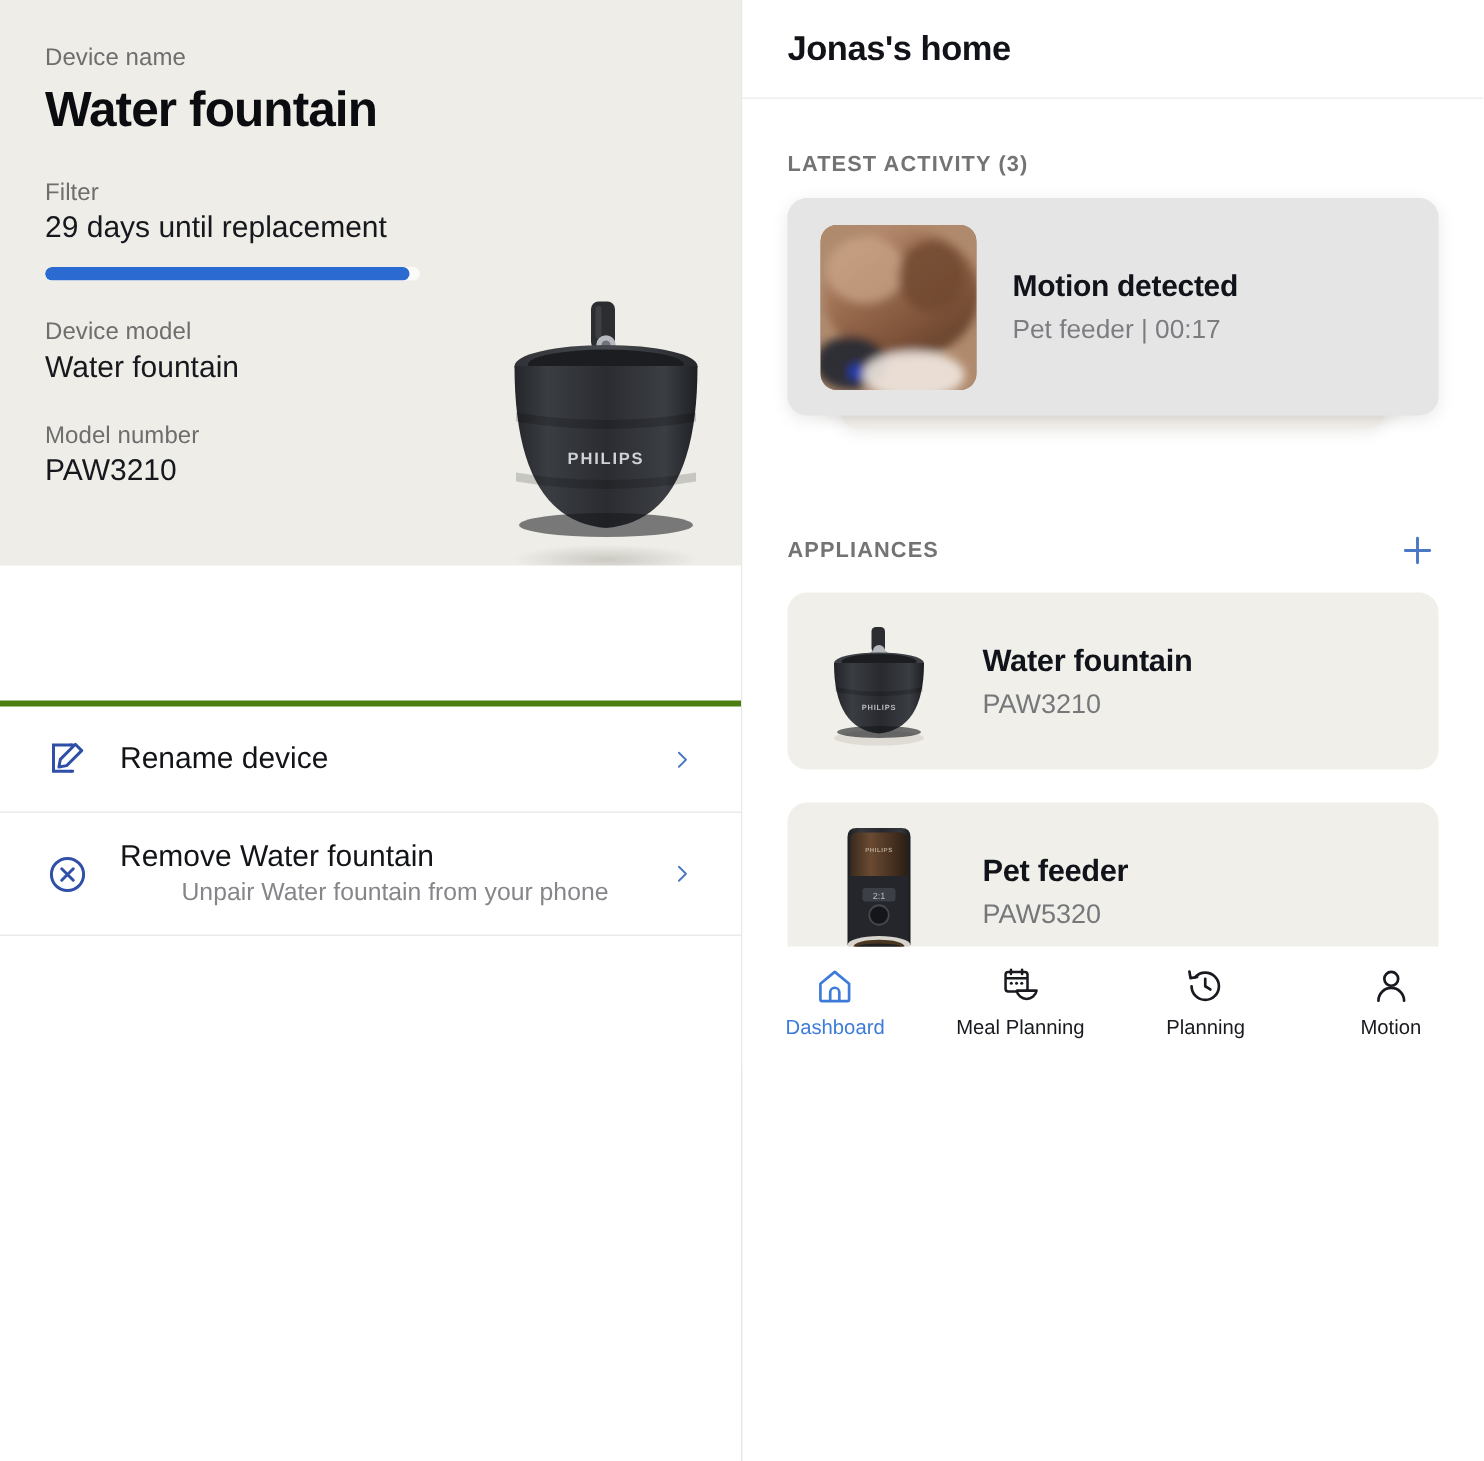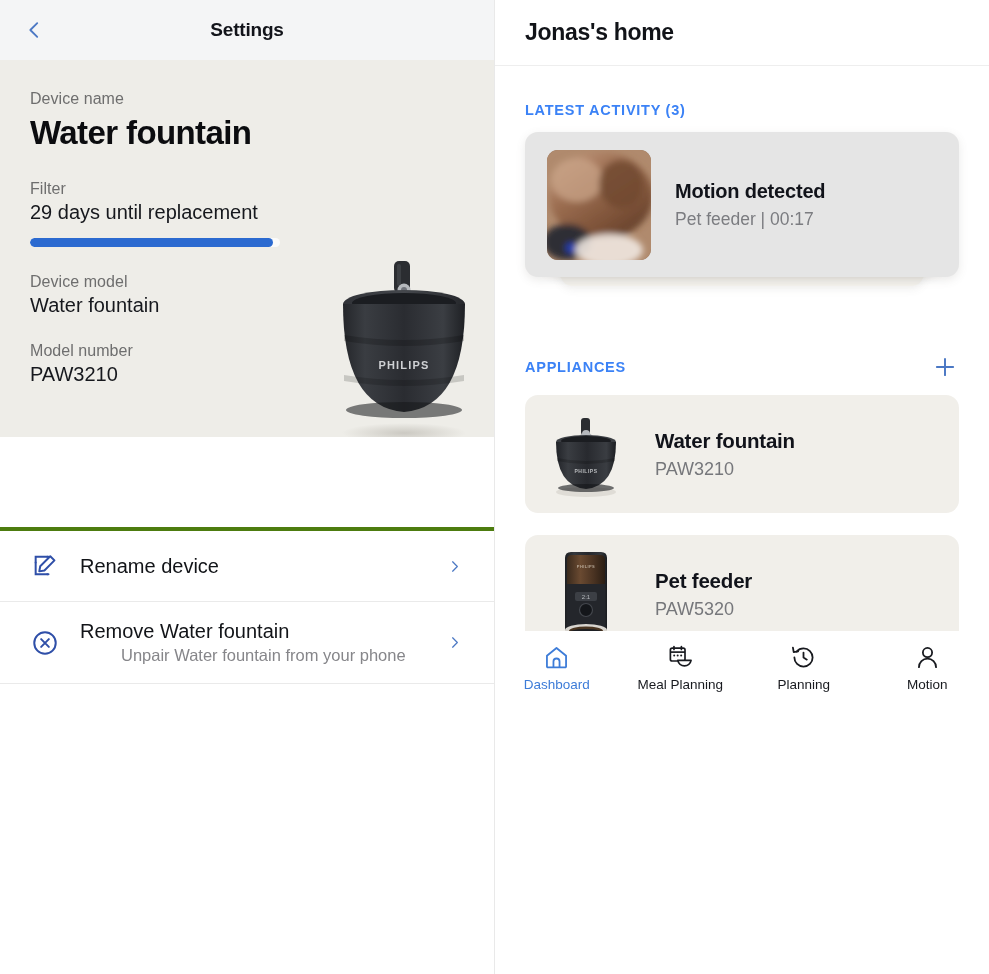--- a/index.html
+++ b/index.html
@@ -119,21 +119,21 @@
     letter-spacing:-0.3px;
   }
 
   .right-body { flex:1; padding:0 30px; position:relative; overflow:hidden; }
 
   .section-head {
     display:flex; align-items:center; justify-content:space-between;
     margin-top:36px; margin-bottom:14px;
   }
   .section-title {
-    font-size:14.5px; font-weight:bold; color:#3b82f6;
+    font-size:14.5px; font-weight:bold; color:#737373;
     letter-spacing:0.75px;
   }
   .plus-btn { width:28px; height:28px; display:flex; align-items:center; justify-content:center; cursor:pointer; }
 
   
   .activity-stack { position:relative; height:185px; }
   .stack-card {
     position:absolute; left:0; right:0;
     background:#f1efea; border-radius:13px;
   }
@@ -193,28 +193,20 @@
     cursor:pointer;
   }
   .nav-label { font-size:13.5px; color:#181a1f; }
   .nav-item.active .nav-label { color:#3d7cd8; }
 </style>
 </head>
 <body>
 
 <div class="left-panel">
 
-  <div class="settings-header">
-    <div class="back-btn">
-      <svg width="22" height="22" viewBox="0 0 24 24" fill="none">
-        <path d="M15.5 4.5L8 12l7.5 7.5" stroke="#4b78c4" stroke-width="2" stroke-linecap="round" stroke-linejoin="round"></path>
-      </svg>
-    </div>
-    <div class="settings-title">Settings</div>
-  </div>
 
   <div class="device-info">
     <div class="field-label">Device name</div>
     <div class="device-name-value">Water fountain</div>
 
     <div class="filter-block">
       <div class="field-label">Filter</div>
       <div class="filter-value">29 days until replacement</div>
       <div class="progress-track">
         <div class="progress-fill" id="filter-progress-fill" style="width: 97%;"></div>

